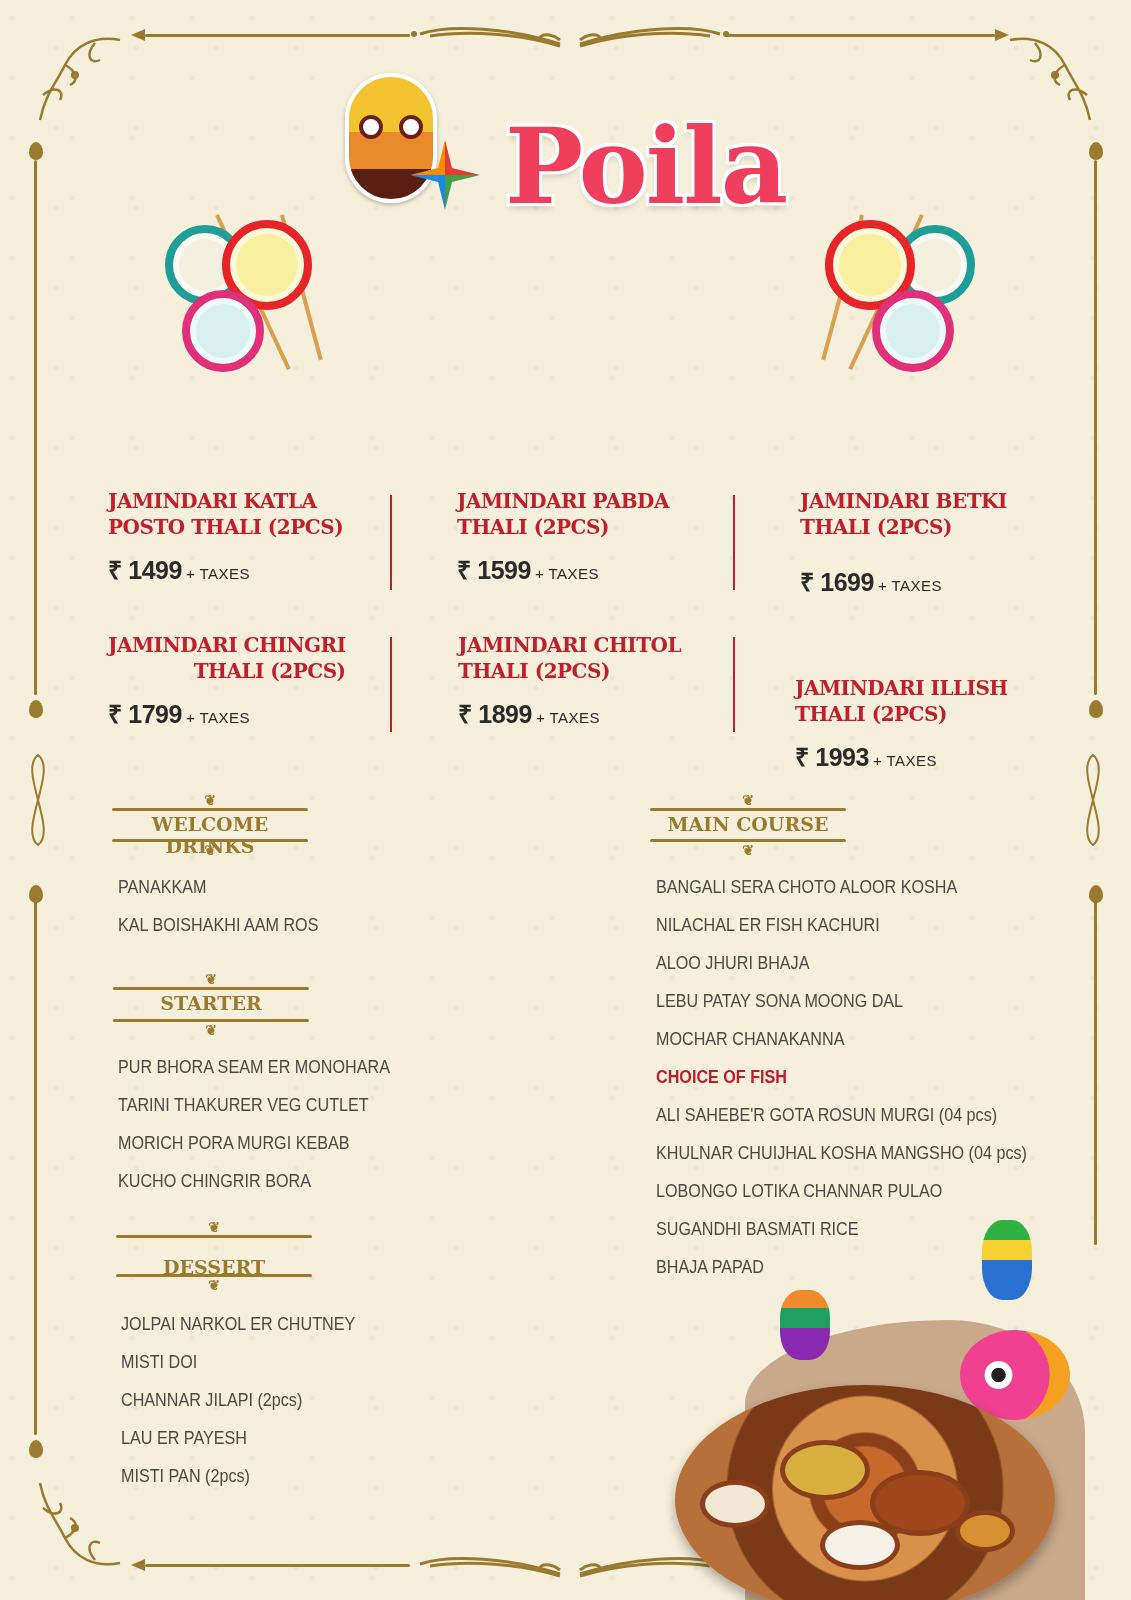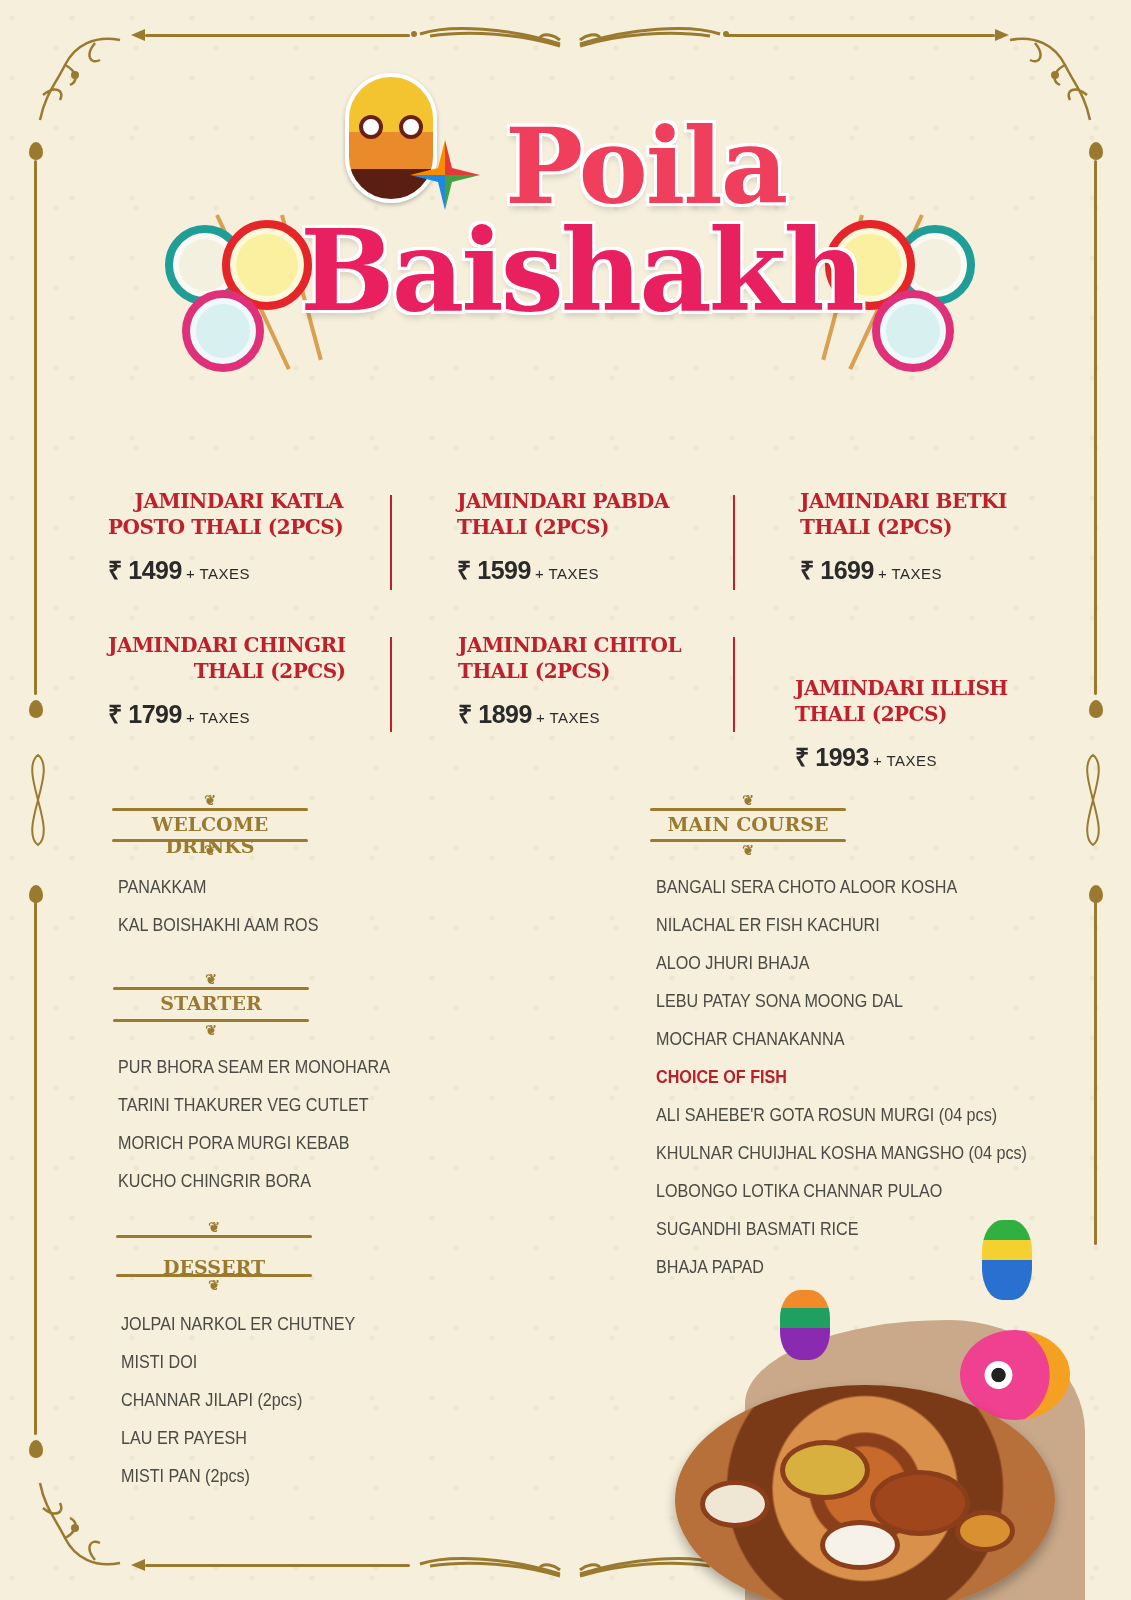--- a/index.html
+++ b/index.html
@@ -165,46 +165,45 @@
   <div class="wheel" style="left:665px; top:155px; width:90px; height:90px; background:#fbf0a0; border-color:#e5252a;"></div>
   <div class="wheel" style="left:712px; top:225px; width:82px; height:82px; background:#d8f0f0; border-color:#e0307a;"></div>
 
   <div class="owl-top">
     <div class="eye" style="left:10px;"></div>
     <div class="eye" style="left:50px;"></div>
   </div>
   <div class="pinwheel"></div>
 
   <div class="title-poila">Poila</div>
-  <div class="title-baishakh">Baishakh</div>
 </div>
 
 <div>
-  <div class="thali" style="left:108px; top:488px;text-align:right;">
+  <div class="thali" style="left:108px; top:488px;">
     <div class="thali-name">JAMINDARI KATLA
 POSTO THALI (2PCS)</div>
     <div class="thali-price" style="margin-top:12px;">
         <span class="price-val">₹ 1499</span>
         <span class="price-tax">+ TAXES</span>
       </div>
   </div>
   <div class="vdiv" style="left:390px; top:495px; height:95px;"></div>
   <div class="thali" style="left:457px; top:488px;">
     <div class="thali-name">JAMINDARI PABDA
 THALI (2PCS)</div>
     <div class="thali-price" style="margin-top:12px;">
         <span class="price-val">₹ 1599</span>
         <span class="price-tax">+ TAXES</span>
       </div>
   </div>
   <div class="vdiv" style="left:733px; top:495px; height:95px;"></div>
   <div class="thali" style="left:800px; top:488px;">
     <div class="thali-name">JAMINDARI BETKI
 THALI (2PCS)</div>
-    <div class="thali-price" style="margin-top:12px;">
+    <div class="thali-price" style="margin-top:24px;">
         <span class="price-val">₹ 1699</span>
         <span class="price-tax">+ TAXES</span>
       </div>
   </div>
 
   <div class="thali" style="left:108px; top:632px;text-align:right;">
     <div class="thali-name">JAMINDARI CHINGRI
 THALI (2PCS)</div>
     <div class="thali-price" style="margin-top:12px;">
         <span class="price-val">₹ 1799</span>

